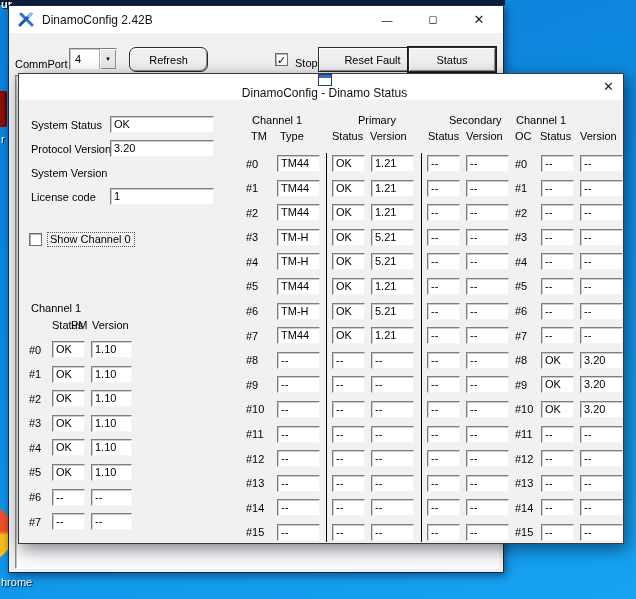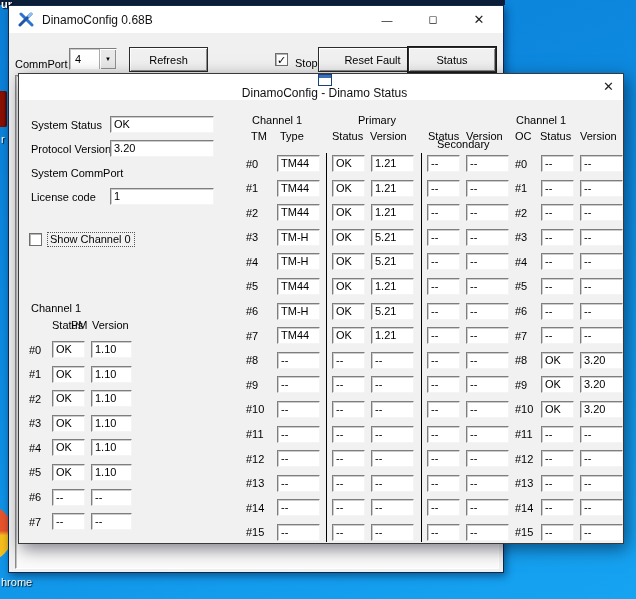--- a/index.html
+++ b/index.html
@@ -31,21 +31,21 @@
   .win-title-text { margin-left:8px; font-size:12px; color:#111; white-space:nowrap; }
   .cap-btns { position:absolute; right:1px; top:0; display:flex; height:27px; }
   .cap { width:46px; height:27px; display:flex; align-items:center; justify-content:center;
          font-size:11px; color:#222; cursor:default; }
   .cap.close { font-size:13px; }
 
   
   .btn { position:absolute; height:25px; background:#f0f0f0; border:1px solid #2c2c2c;
          box-shadow:inset 1px 1px 0 #ffffff, inset -1px -1px 0 #8f8f8f;
          font-family:inherit; font-size:11px; color:#000; text-align:center; }
-  .btn-refresh { left:120px; top:41px; width:79px; }
+  .btn-refresh { left:120px; top:41px; width:79px;border-radius:7px; }
   .btn-reset   { left:309px; top:41px; width:109px; }
   .btn-status  { left:399px; top:41px; width:88px; box-shadow:inset 1px 1px 0 #ffffff, inset -1px -1px 0 #8f8f8f, 0 0 0 1px #1a1a1a; }
   .commport-lab{ left:6px; top:52px; }
   .dd { left:60px; top:42px; width:48px; height:22px; background:#fff;
         border:1px solid #7e7e7e; border-right-color:#f2f2f2; border-bottom-color:#f2f2f2;
         box-shadow:inset 1px 1px 0 #c9c9c9; display:flex; align-items:center; }
   .dd-val { flex:1; padding-left:5px; font-size:11px; }
   .dd-btn { width:17px; height:100%; background:#e9e9e9; border-left:1px solid #aaa;
             box-shadow:inset 1px 1px 0 #fff, inset -1px -1px 0 #909090;
             display:flex; align-items:center; justify-content:center; font-size:6px; color:#000; }
@@ -91,21 +91,21 @@
   .pm-h1    {left:33px;  top:245px;}
   .pm-h2    {left:73px;  top:245px;}
   .pm-rows  {left:10px;  top:267px;}
 
   .h-tm-group {left:233px; top:40px;}
   .h-tm       {left:232px; top:56px;}
   .h-type     {left:261px; top:56px;}
   .h-pri      {left:339px; top:40px;}
   .h-pri-st   {left:313px; top:56px;}
   .h-pri-ver  {left:351px; top:56px;}
-  .h-sec      {left:418px; top:40px;margin-top:24px;}
+  .h-sec      {left:430px; top:40px;}
   .h-sec-st   {left:409px; top:56px;}
   .h-sec-ver  {left:447px; top:56px;}
   .h-oc-group {left:497px; top:40px;}
   .h-oc       {left:496px; top:56px;}
   .h-oc-st    {left:521px; top:56px;}
   .h-oc-ver   {left:561px; top:56px;}
 
   .tm-rows  {left:227px; top:81px;}
   .pri-rows {left:313px; top:81px;}
   .sec-rows {left:408px; top:81px;}
@@ -126,21 +126,21 @@
 
 <div class="abs win">
   <div class="win-title">
     <span class="app-icon">
       <svg viewBox="0 0 16 16" width="16" height="16">
         <path d="M3 2 L14 13" stroke="#2d73cf" stroke-width="3" stroke-linecap="round"></path>
         <path d="M13 2 L2 13" stroke="#1c57a8" stroke-width="3" stroke-linecap="round"></path>
         <path d="M13 2 L11 4" stroke="#8fc0f0" stroke-width="3" stroke-linecap="round"></path>
       </svg>
     </span>
-    <span class="win-title-text">DinamoConfig 0.68B</span>
+    <span class="win-title-text">DinamoConfig 2.42B</span>
     <span class="cap-btns">
       <span class="cap">—</span>
       <span class="cap">◻</span>
       <span class="cap close">✕</span>
     </span>
   </div>
 
   <span class="abs lab commport-lab">CommPort</span>
   <span class="abs dd">
     <span class="dd-val">4</span>
@@ -165,21 +165,21 @@
   <div class="abs info-rows">
       <div class="grid-row">
         <span class="flab">System Status</span>
         <span class="tb w104">OK</span>
       </div>
       <div class="grid-row">
         <span class="flab">Protocol Version</span>
         <span class="tb w104">3.20</span>
       </div>
       <div class="grid-row">
-        <span class="flab">System CommPort</span>
+        <span class="flab">System Version</span>
       </div>
       <div class="grid-row">
         <span class="flab">License code</span>
         <span class="tb w104">1</span>
       </div>
     </div>
 
   <div class="abs cbrow">
     <span class="cbx"></span>
     <span class="cb-lab">Show Channel 0</span>

